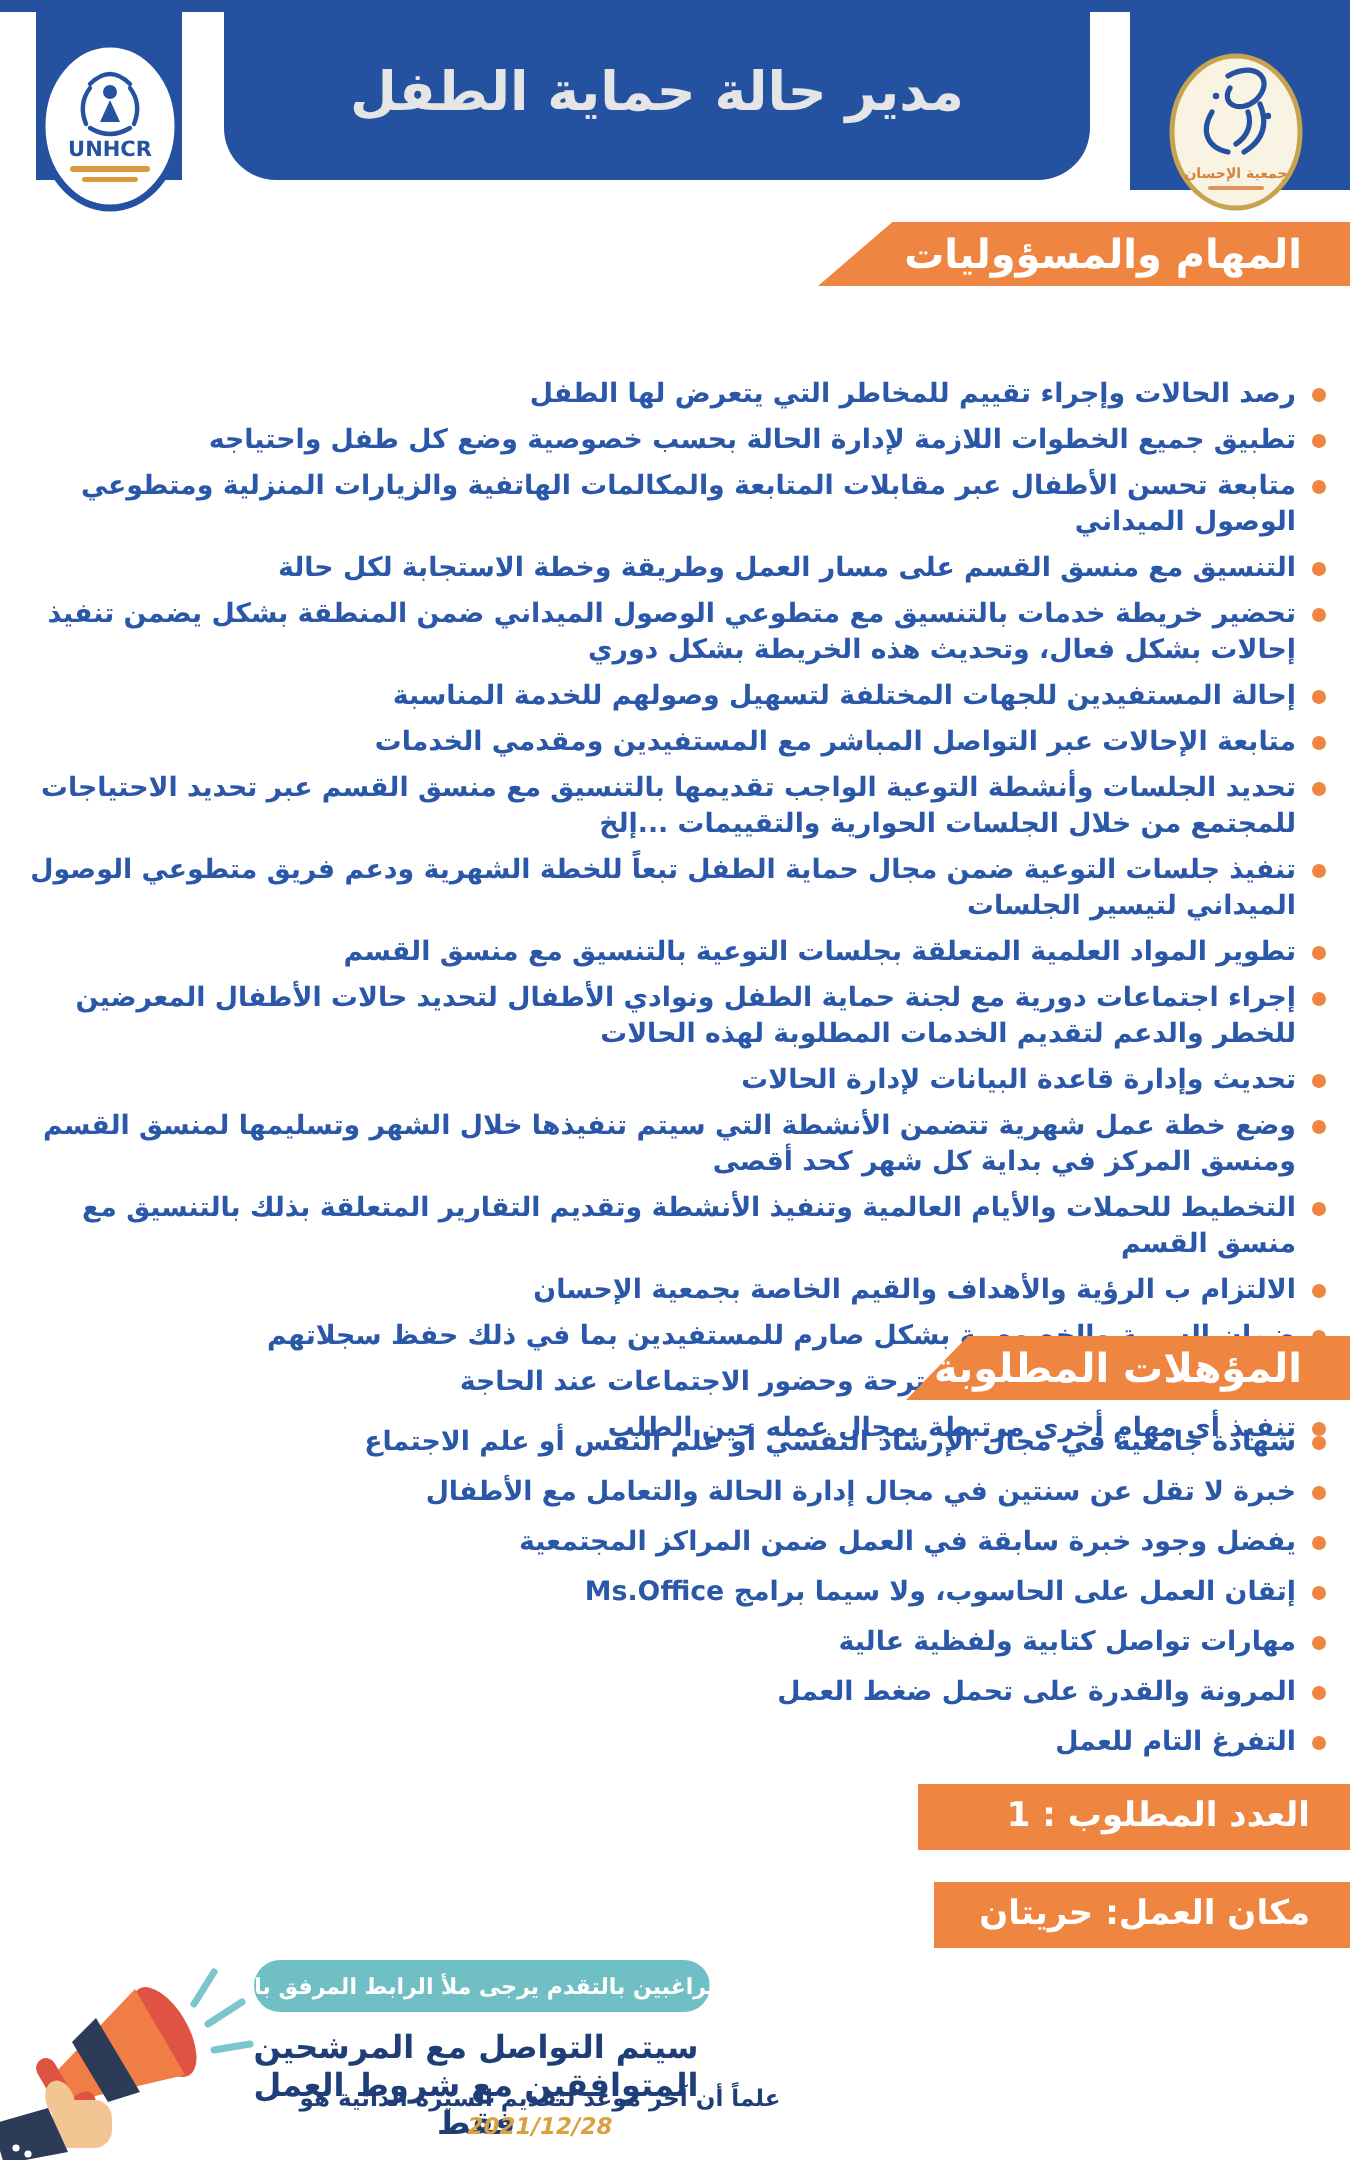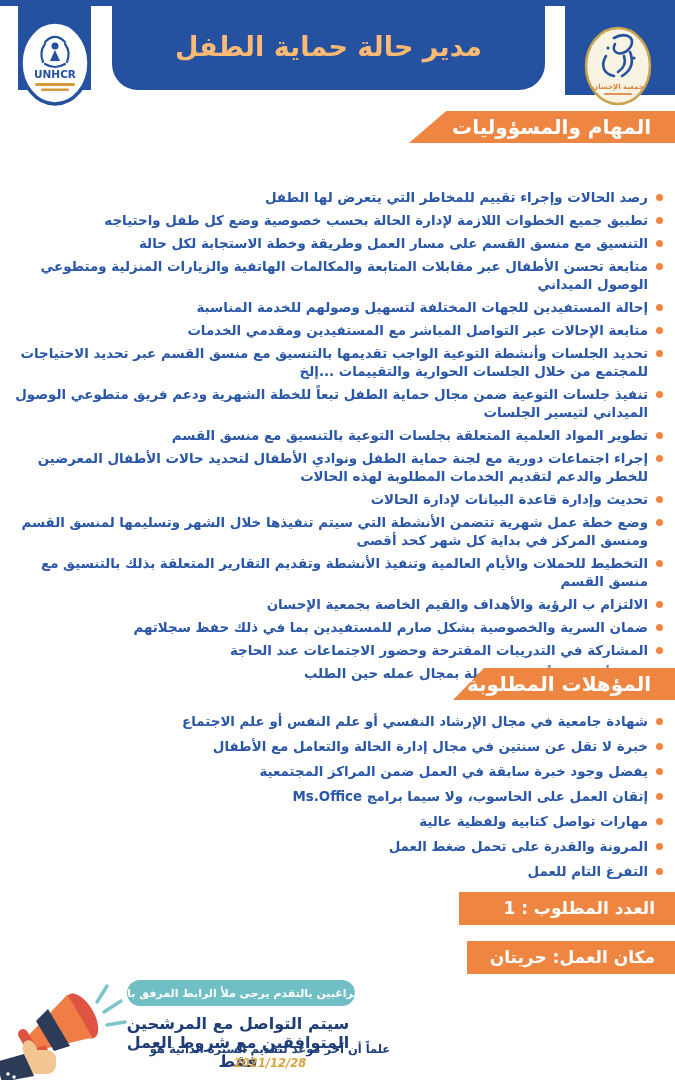--- a/index.html
+++ b/index.html
@@ -16,21 +16,21 @@
     position:relative;width:675px;height:1080px;margin:0 auto;
     background:#ffffff;overflow:hidden;direction:rtl;font-weight:bold;
   }
   
   .topstrip{position:absolute;top:0;left:0;width:675px;height:6px;background:var(--blue);}
   .tab{position:absolute;top:6px;background:var(--blue);}
   .tab-left{left:18px;width:73px;height:84px;}
   .tab-center{left:112px;width:433px;height:84px;border-radius:0 0 26px 26px;
     display:flex;align-items:center;justify-content:center;}
   .tab-right{left:565px;width:110px;height:89px;}
-  .page-title{color:#fdba74;font-size:27px;letter-spacing:0.5px;padding-bottom:4px;}
+  .page-title{color:#e5e5e5;font-size:27px;letter-spacing:0.5px;padding-bottom:4px;}
   .logo{position:absolute;}
   .logo-left{left:19px;top:20px;}
   .logo-right{left:584px;top:26px;}
   
   .sec-h{
     position:absolute;right:0;background:var(--orange);color:#fff;
     font-size:20px;height:32px;line-height:32px;padding-right:24px;
     clip-path:polygon(14% 0,100% 0,100% 100%,0 100%);
   }
   .sec-h1{top:111px;width:266px;}
@@ -121,27 +121,30 @@
 
       <li>
         <span>رصد الحالات وإجراء تقييم للمخاطر التي يتعرض لها الطفل</span>
       </li>
 
       <li>
         <span>تطبيق جميع الخطوات اللازمة لإدارة الحالة بحسب خصوصية وضع كل طفل واحتياجه</span>
       </li>
 
       <li>
+        <span>متابعة تحسن الأطفال عبر مقابلات المتابعة والمكالمات الهاتفية والزيارات المنزلية ومتطوعي الوصول الميداني</span>
+      </li>
+
+      <li>
         <span>التنسيق مع منسق القسم على مسار العمل وطريقة وخطة الاستجابة لكل حالة</span>
       </li>
 
       <li>
-        <span>متابعة تحسن الأطفال عبر مقابلات المتابعة والمكالمات الهاتفية والزيارات المنزلية ومتطوعي الوصول الميداني</span>
-      </li>
-
+        <span>تحضير خريطة خدمات بالتنسيق مع متطوعي الوصول الميداني ضمن المنطقة بشكل يضمن تنفيذ إحالات بشكل فعال، وتحديث هذه الخريطة بشكل دوري</span>
+      </li>
 
       <li>
         <span>إحالة المستفيدين للجهات المختلفة لتسهيل وصولهم للخدمة المناسبة</span>
       </li>
 
       <li>
         <span>متابعة الإحالات عبر التواصل المباشر مع المستفيدين ومقدمي الخدمات</span>
       </li>
 
       <li>

